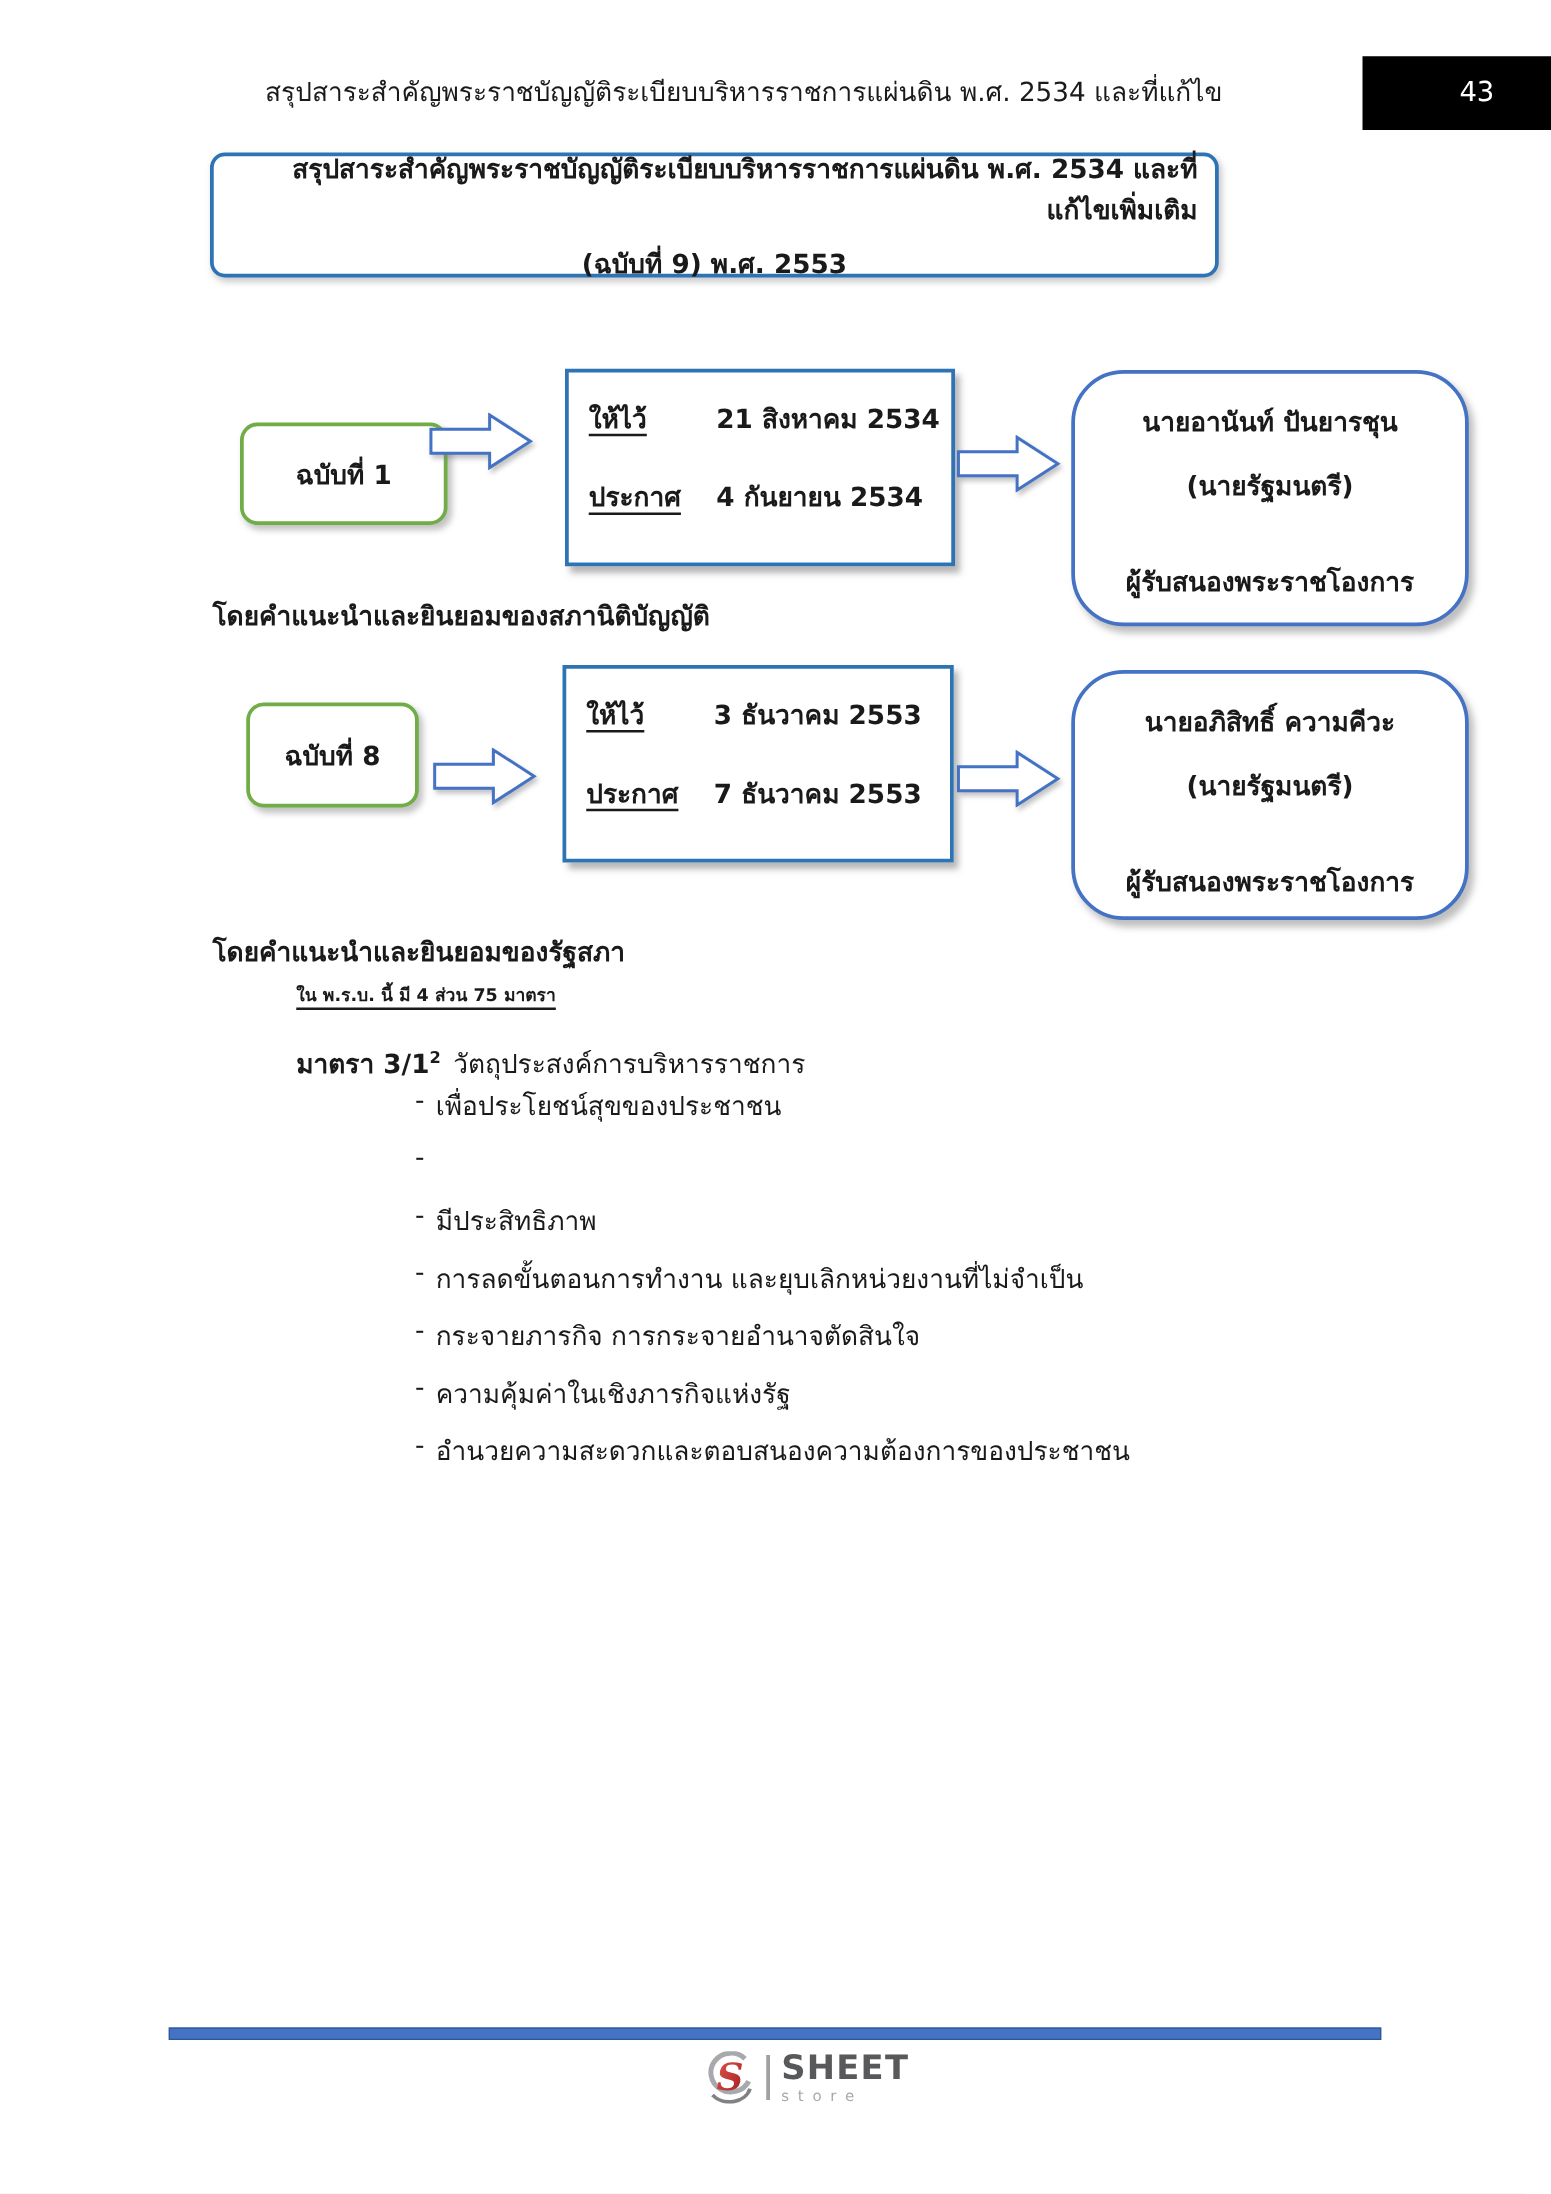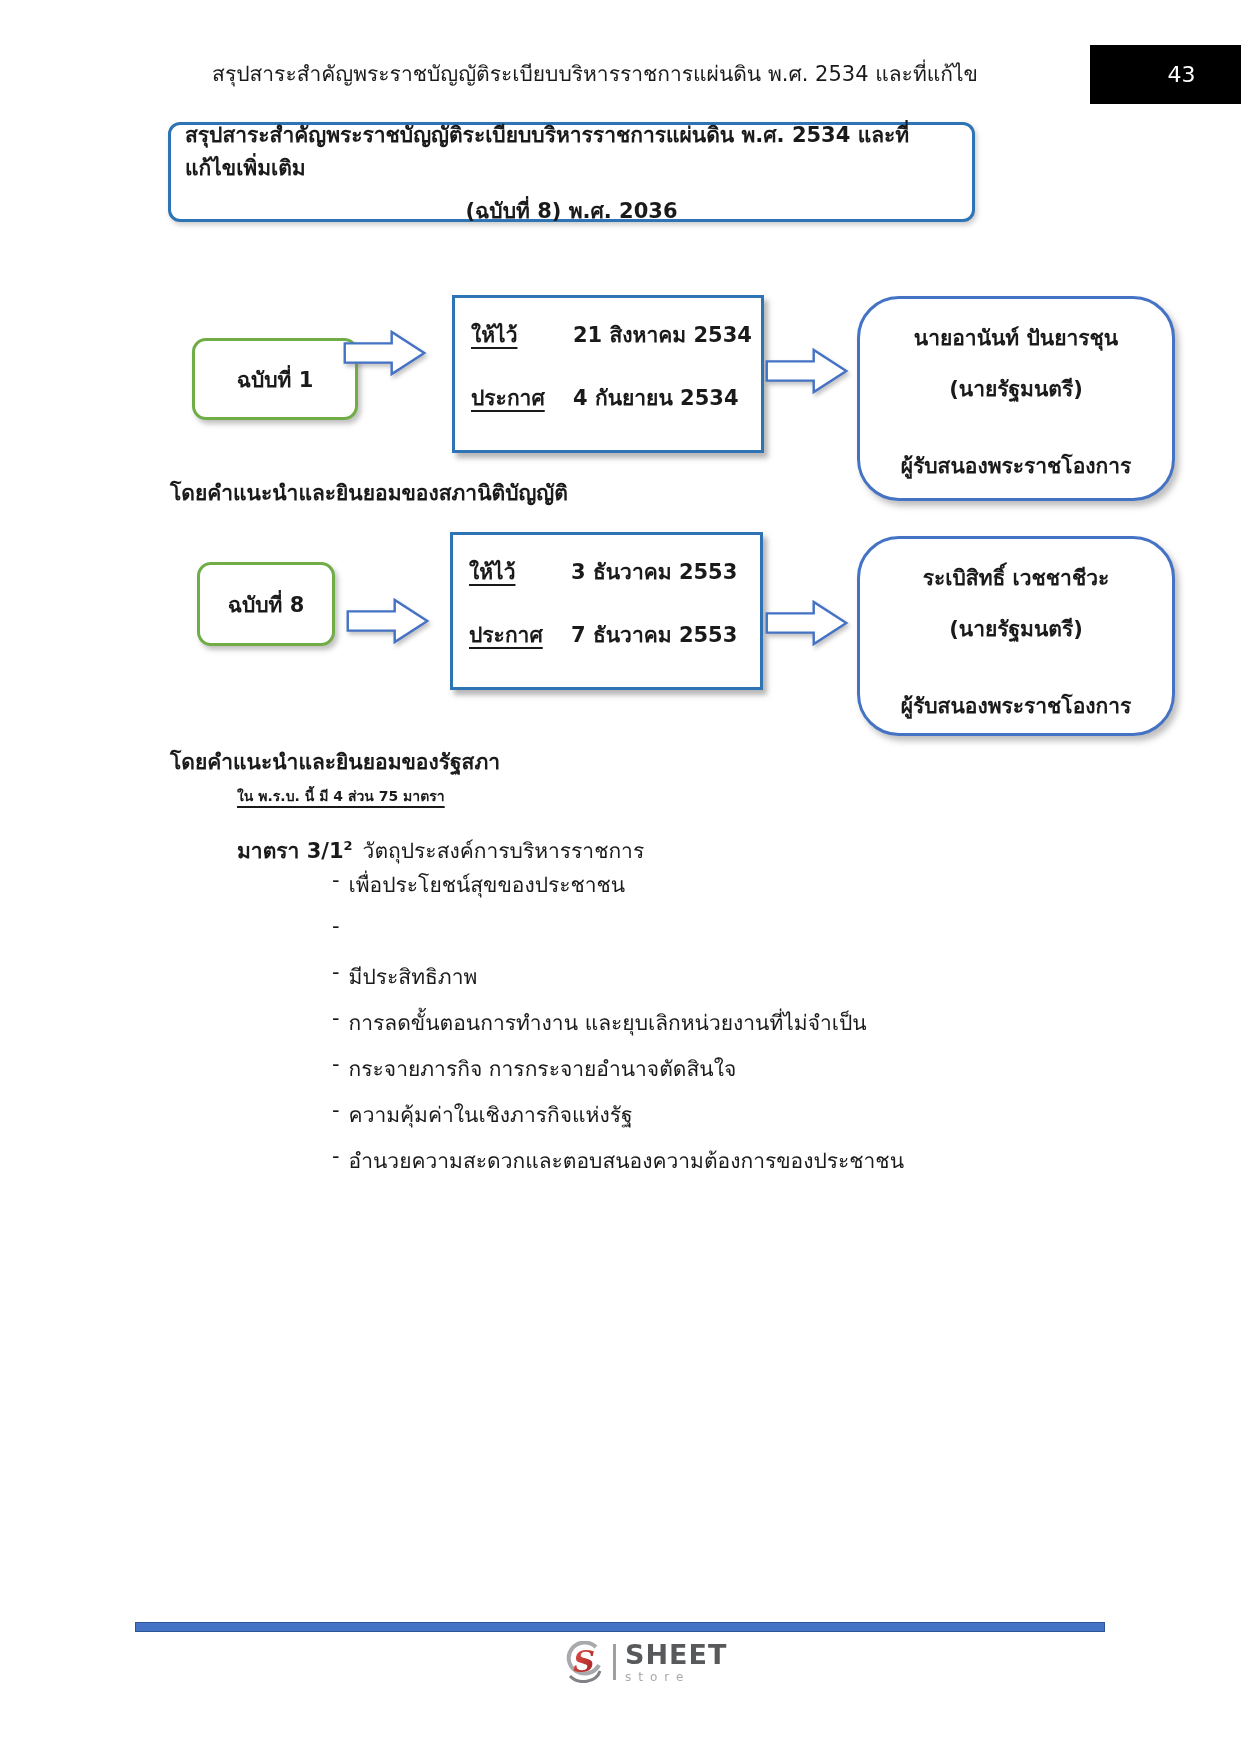--- a/index.html
+++ b/index.html
@@ -5,21 +5,21 @@
   * { margin:0; padding:0; box-sizing:border-box; }
   body { background:#e8e8e8; font-family:"DejaVu Sans","Liberation Sans",sans-serif; }
   .page { position:relative; width:1241px; height:1755px; margin:0 auto; background:#ffffff; overflow:hidden; color:#1a1a1a; }
 
   
   .header-title { position:absolute; top:57px; left:0; width:1190px; text-align:center; font-size:21px; color:#1a1a1a; }
   .page-number-box { position:absolute; top:45px; left:1090px; width:183px; height:59px; background:#000000; display:flex; align-items:center; justify-content:center; }
   .page-number-box span { color:#ffffff; font-size:22px; }
 
   
-  .title-box { position:absolute; top:122px; left:168px; width:807px; height:100px; border:3px solid #2E74B5; border-radius:12px; background:#fff; box-shadow:2px 3px 5px rgba(110,110,110,0.35); display:flex; flex-direction:column; align-items:center; justify-content:center; gap:10px; font-weight:bold; font-size:21px; text-align:left; padding:6px 14px; }
+  .title-box { position:absolute; top:122px; left:168px; width:807px; height:100px; border:3px solid #2E74B5; border-radius:12px; background:#fff; box-shadow:2px 3px 5px rgba(110,110,110,0.35); display:flex; flex-direction:column; align-items:center; justify-content:center; gap:10px; font-weight:bold; font-size:21px; text-align:right; padding:6px 14px; }
 
   
   .edition-badge { position:absolute; border:3px solid #70AD47; border-radius:14px; background:#fff; box-shadow:3px 4px 5px rgba(120,120,120,0.45); display:flex; align-items:center; justify-content:center; font-weight:bold; font-size:21px; }
   .badge-1 { top:338px; left:192px; width:166px; height:82px; }
   .badge-8 { top:562px; left:197px; width:138px; height:84px; }
 
   .flow-arrow { position:absolute; filter:drop-shadow(2px 3px 2px rgba(120,120,120,0.45)); }
   .arrow-1 { top:330px; left:342px; }
   .arrow-2 { top:348px; left:764px; }
   .arrow-3 { top:598px; left:345px; }
@@ -64,21 +64,21 @@
 
 <div class="page">
 
   <div class="header-title">สรุปสาระสำคัญพระราชบัญญัติระเบียบบริหารราชการแผ่นดิน พ.ศ. 2534 และที่แก้ไข</div>
   <div class="page-number-box">
     <span>43</span>
   </div>
 
   <div class="title-box">
     <div>สรุปสาระสำคัญพระราชบัญญัติระเบียบบริหารราชการแผ่นดิน พ.ศ. 2534 และที่แก้ไขเพิ่มเติม</div>
-    <div>(ฉบับที่ 8) พ.ศ. 2036</div>
+    <div>(ฉบับที่ 9) พ.ศ. 2553</div>
   </div>
 
   <div class="edition-badge badge-1">
     <span>ฉบับที่ 1</span>
   </div>
   <svg class="flow-arrow arrow-1" width="86" height="46" viewBox="0 0 86 48">
     <polygon points="1,14 50,14 50,2 84,24 50,46 50,34 1,34" fill="#ffffff" stroke="#4472C4" stroke-width="2.5"></polygon>
   </svg>
   <div class="detail-box detail-1">
     <div class="detail-line">
@@ -113,21 +113,21 @@
     </div>
     <div class="detail-line">
       <span class="detail-label">ประกาศ</span>
       <span>7 ธันวาคม 2553</span>
     </div>
   </div>
   <svg class="flow-arrow arrow-4" width="86" height="46" viewBox="0 0 86 48">
     <polygon points="1,14 50,14 50,2 84,24 50,46 50,34 1,34" fill="#ffffff" stroke="#4472C4" stroke-width="2.5"></polygon>
   </svg>
   <div class="signer-box signer-8">
-    <div>ระเบิสิทธิ์  เวชชาชีวะ</div>
+    <div>นายอภิสิทธิ์  ความคีวะ</div>
     <div>(นายรัฐมนตรี)</div>
     <div class="signer-role">ผู้รับสนองพระราชโองการ</div>
   </div>
   <div class="note-line note-2">โดยคำแนะนำและยินยอมของรัฐสภา</div>
 
   <div class="act-heading">
     <span>ใน พ.ร.บ. นี้ มี 4 ส่วน 75 มาตรา</span>
   </div>
   <div class="section-line">
     <span class="section-number">มาตรา 3/1</span><sup>2</sup><span class="section-title">วัตถุประสงค์การบริหารราชการ</span>

